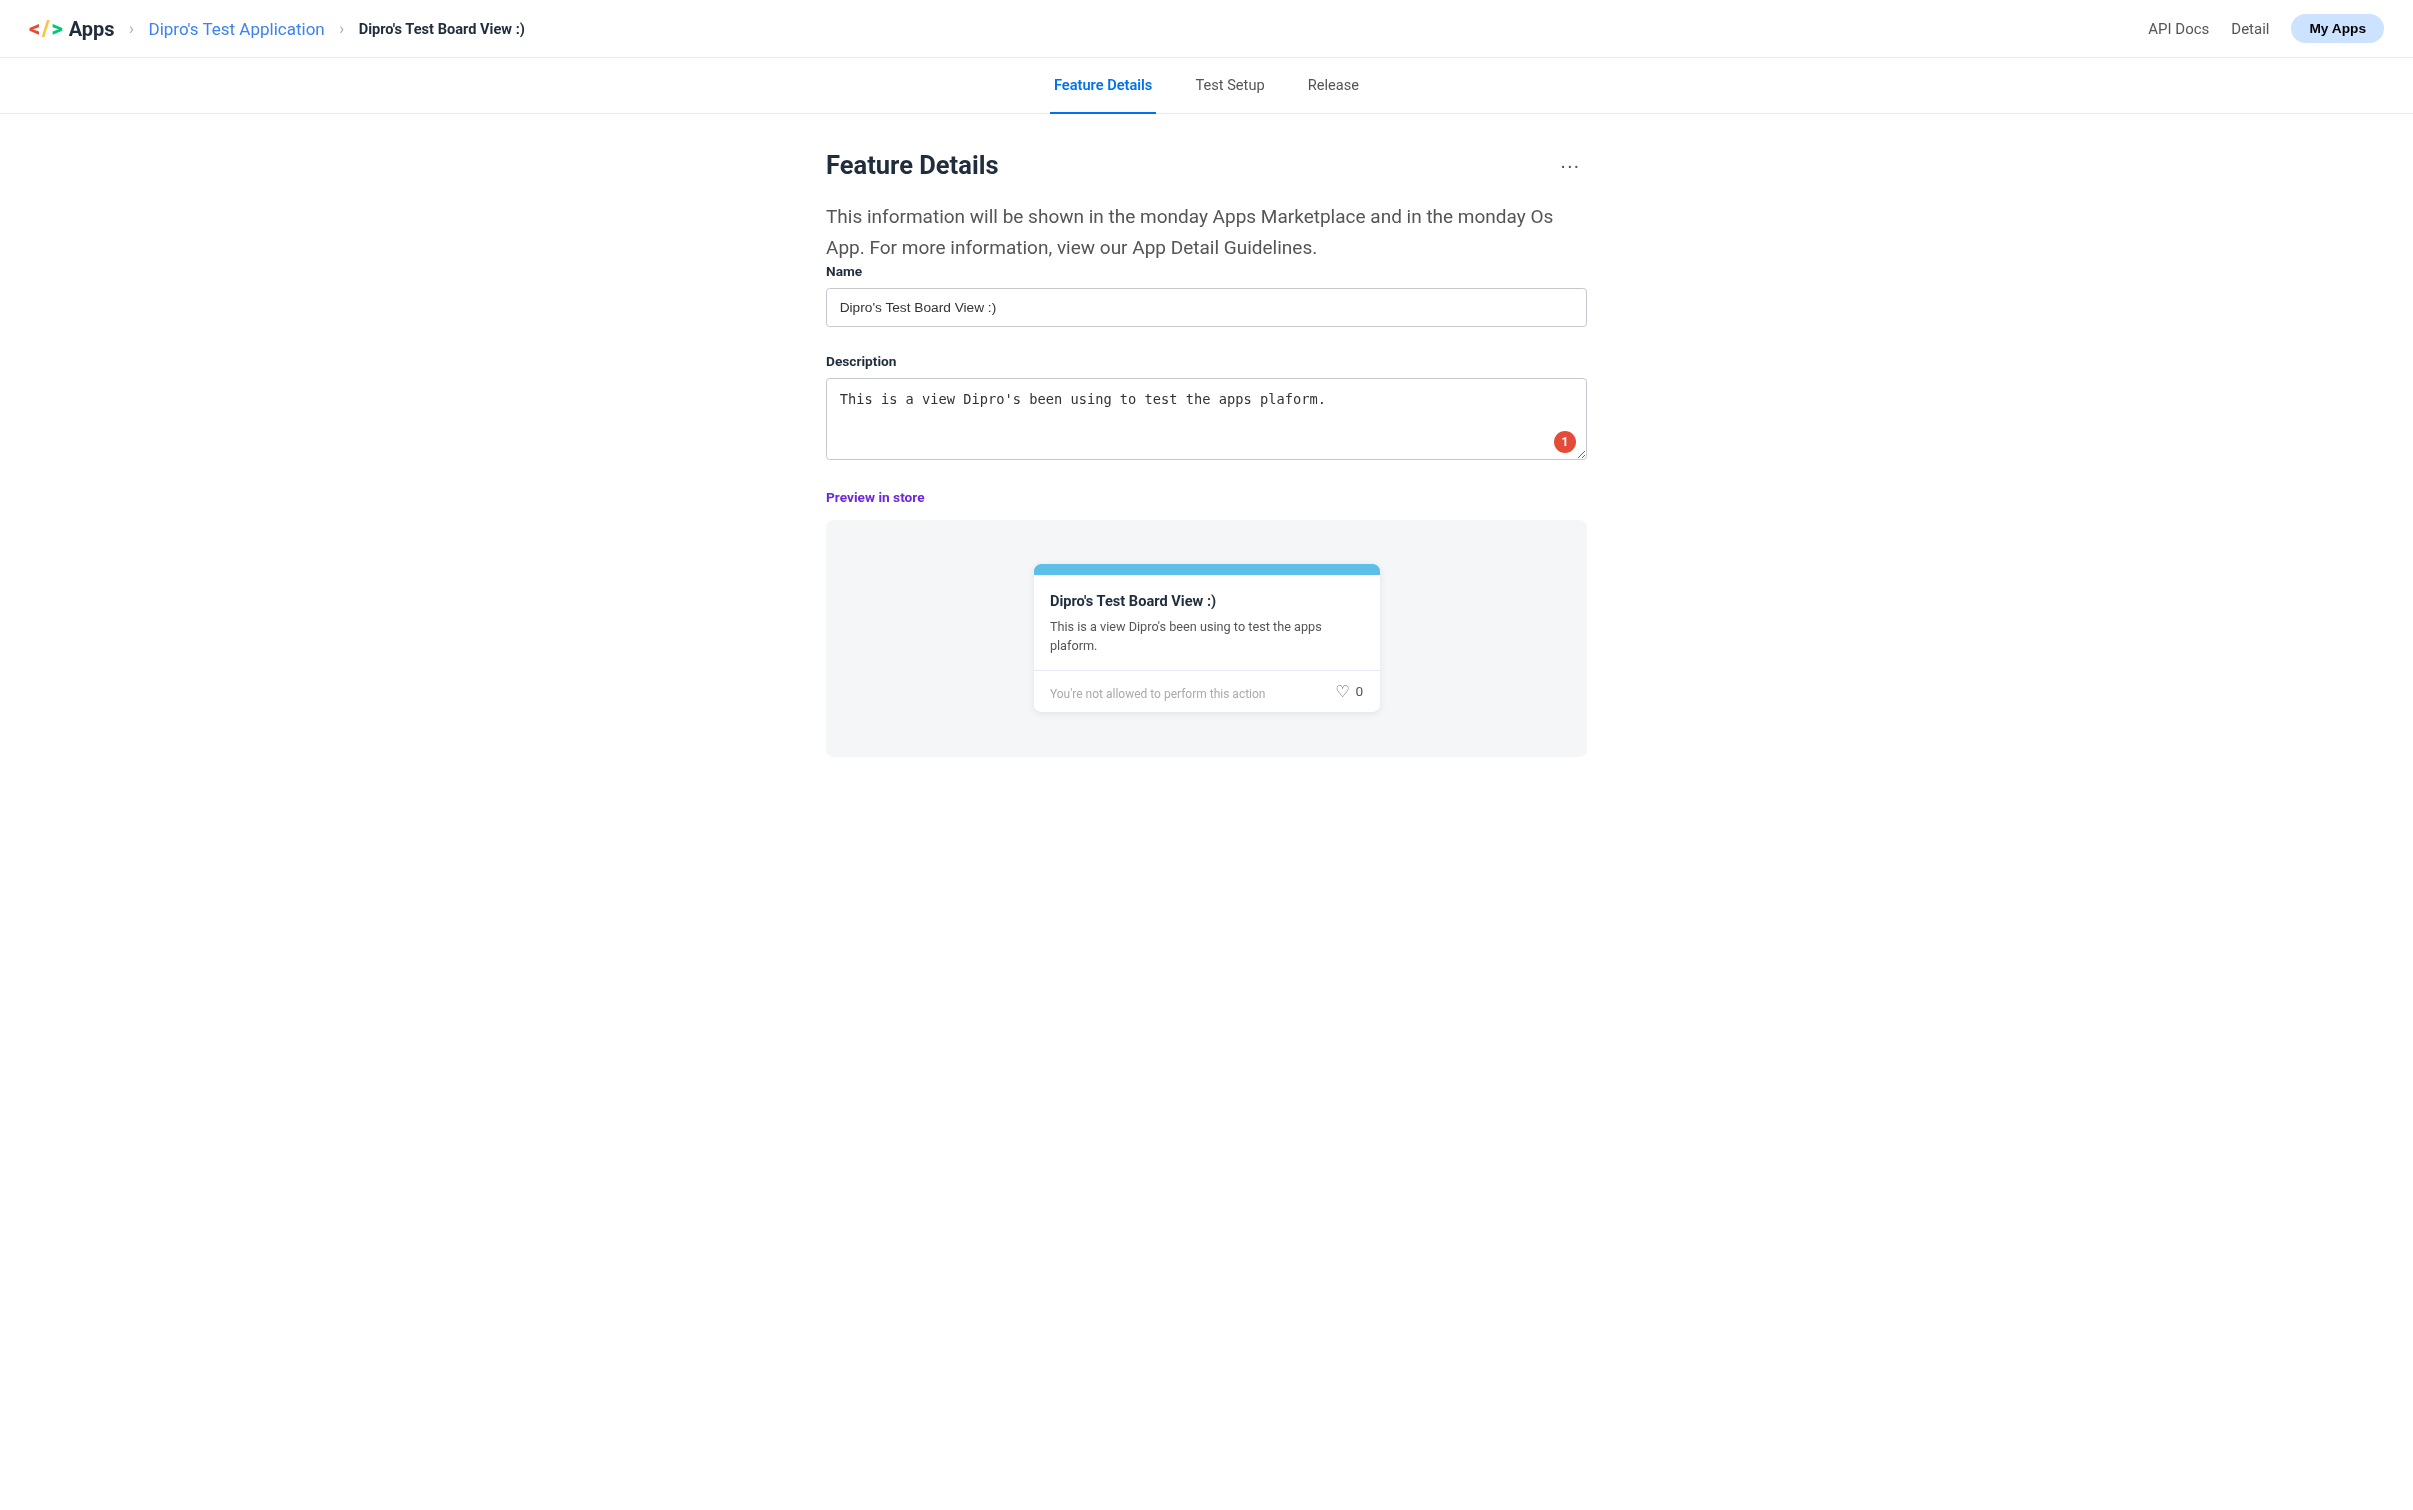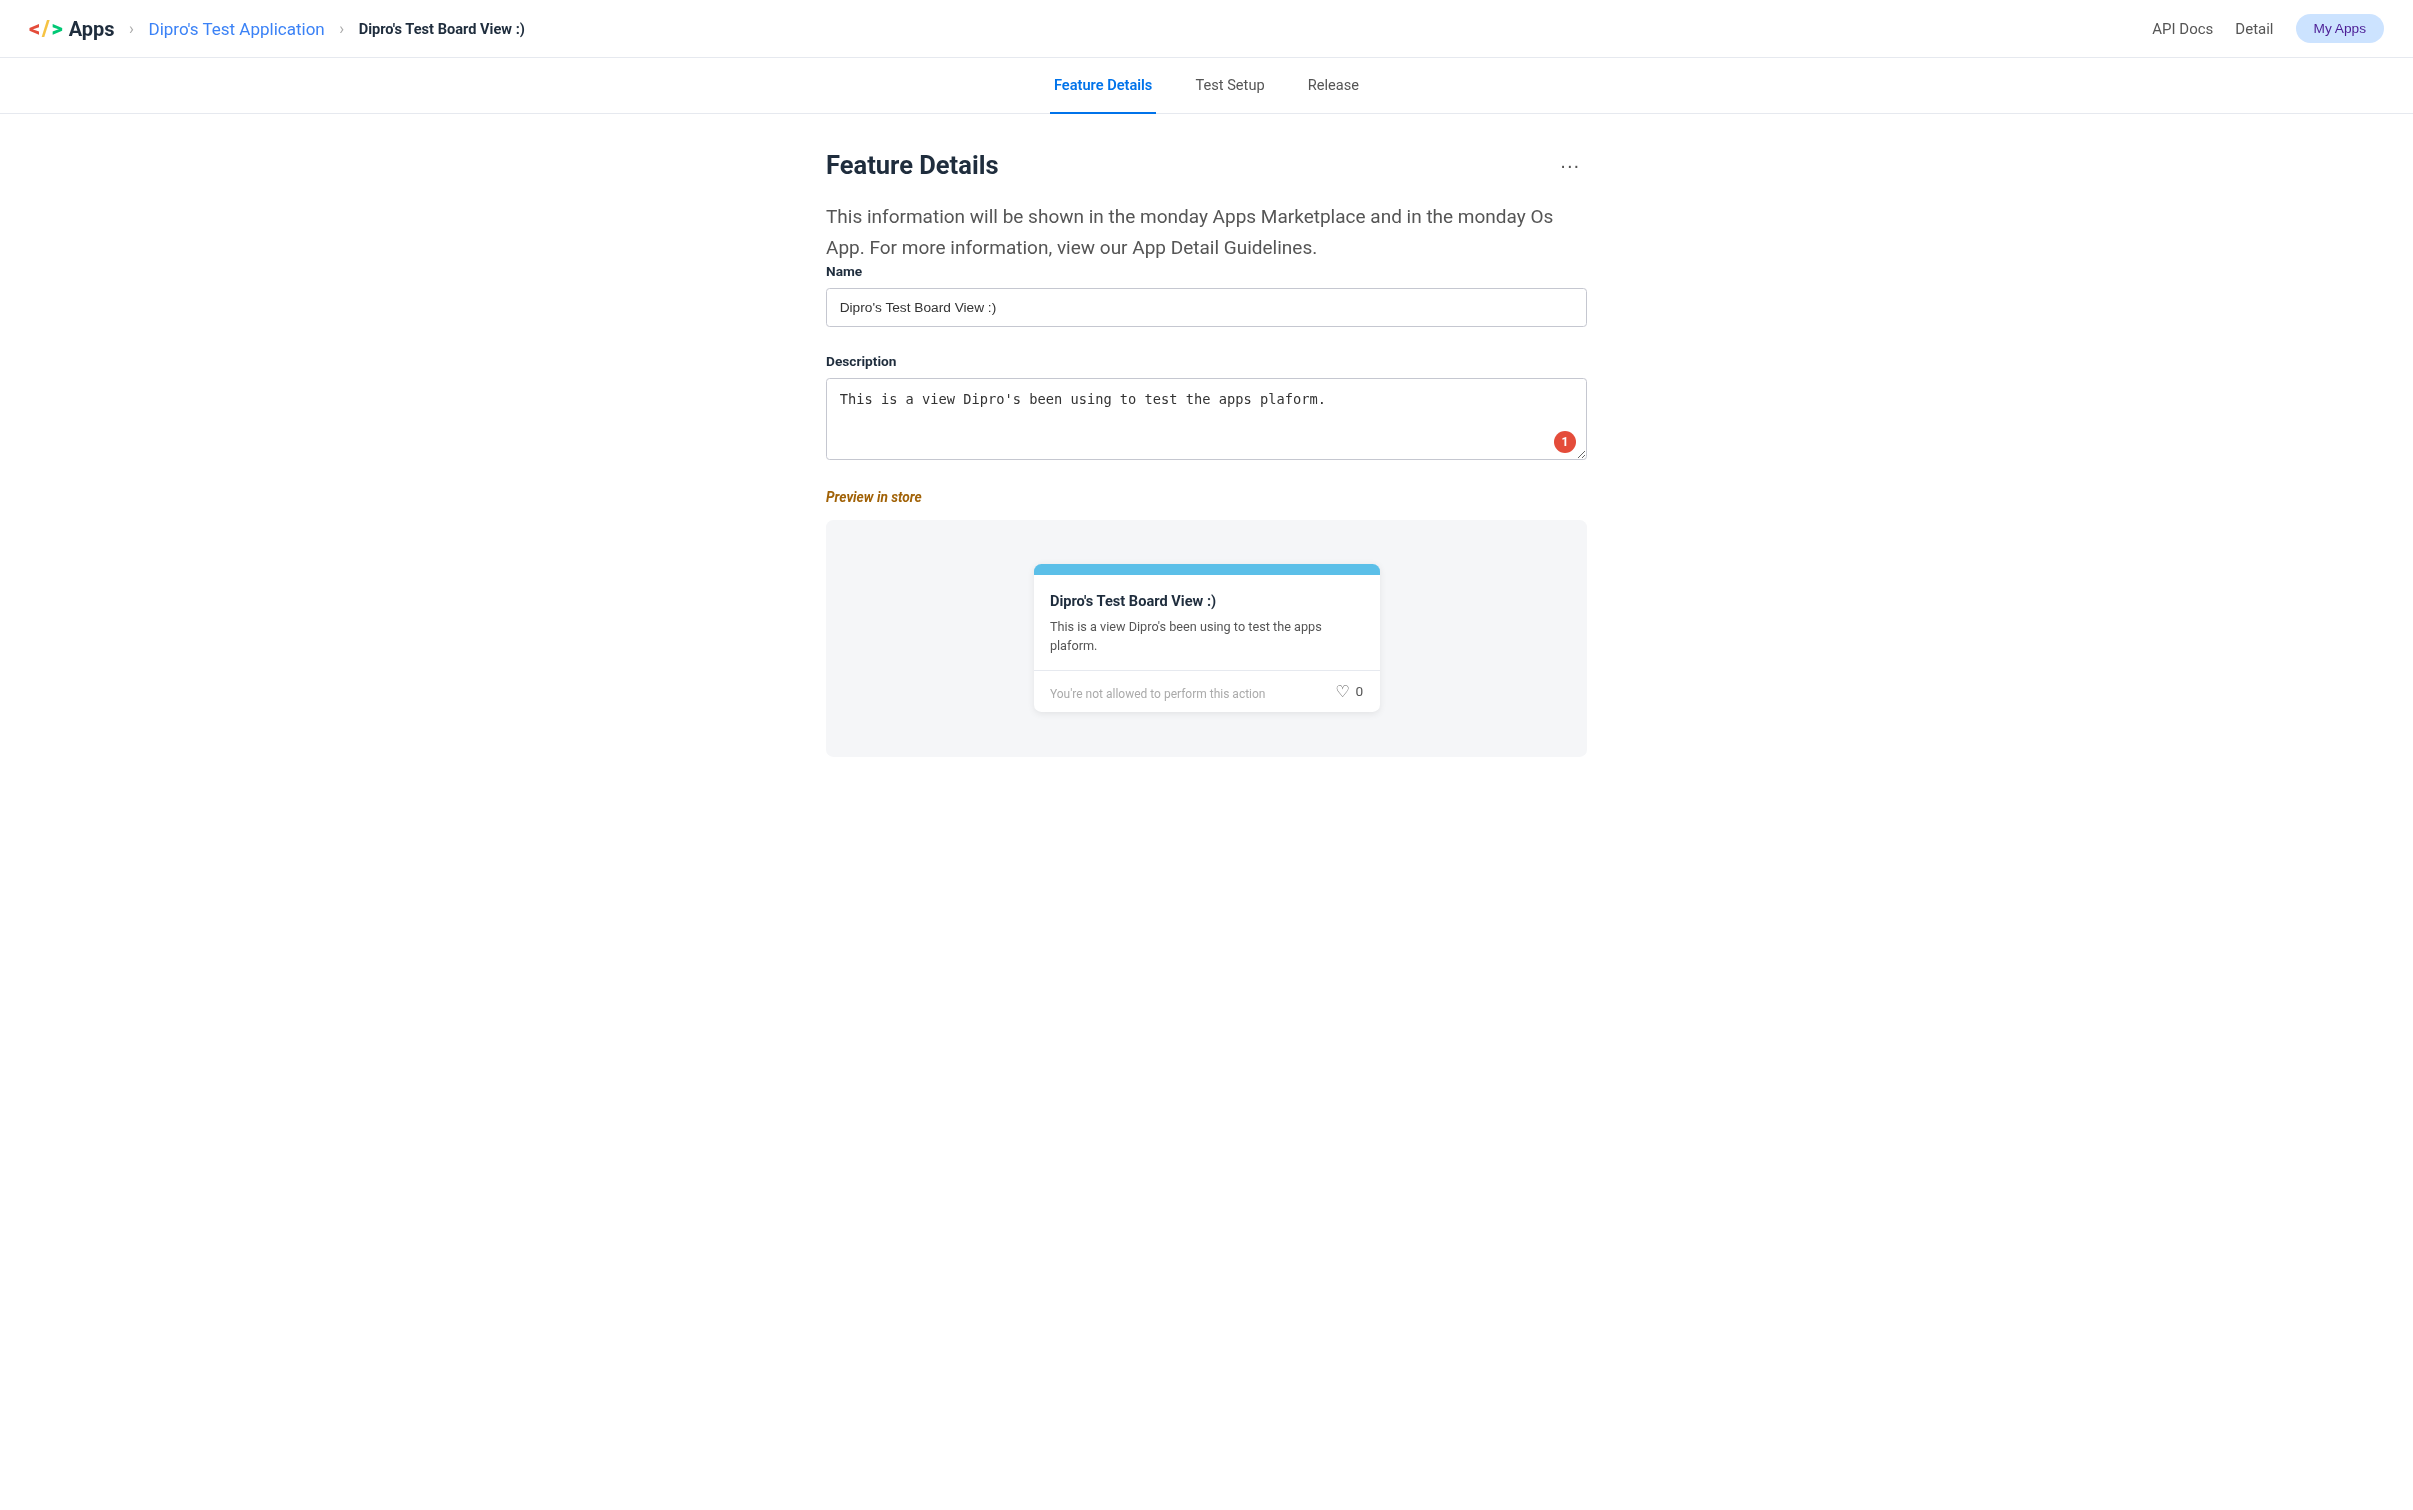--- a/index.html
+++ b/index.html
@@ -57,26 +57,26 @@
       gap: 22px;
     }
     .header-link {
       color: #555;
       font-size: 15px;
       cursor: pointer;
       text-decoration: none;
     }
     .my-apps-btn {
       background: #cce3ff;
-      color: #4c1d95;
+      color: #000000;
       border: none;
       border-radius: 18px;
       padding: 7.3px 18px;
       font-size: 13.7px;
-      font-weight: 400;
+      font-weight: 700;
       cursor: pointer;
     }
 
     
     .tabs-bar {
       display: flex;
       justify-content: center;
       gap: 36px;
       border-bottom: 0.9px solid #e6e9ef;
       padding: 0 29px;
@@ -181,23 +181,22 @@
       justify-content: center;
     }
 
     
     .preview-section {
       margin-top: 7.3px;
     }
     .preview-label {
       font-size: 13.7px;
       font-weight: 700;
-      color: #a16207;
+      color: #6d28d9;
       margin-bottom: 14.6px;
-      font-style: italic;
     }
     .preview-container {
       background: #f5f6f8;
       border-radius: 7.3px;
       padding: 36px 55px;
       display: flex;
       justify-content: center;
       align-items: center;
       min-height: 237px;
     }

